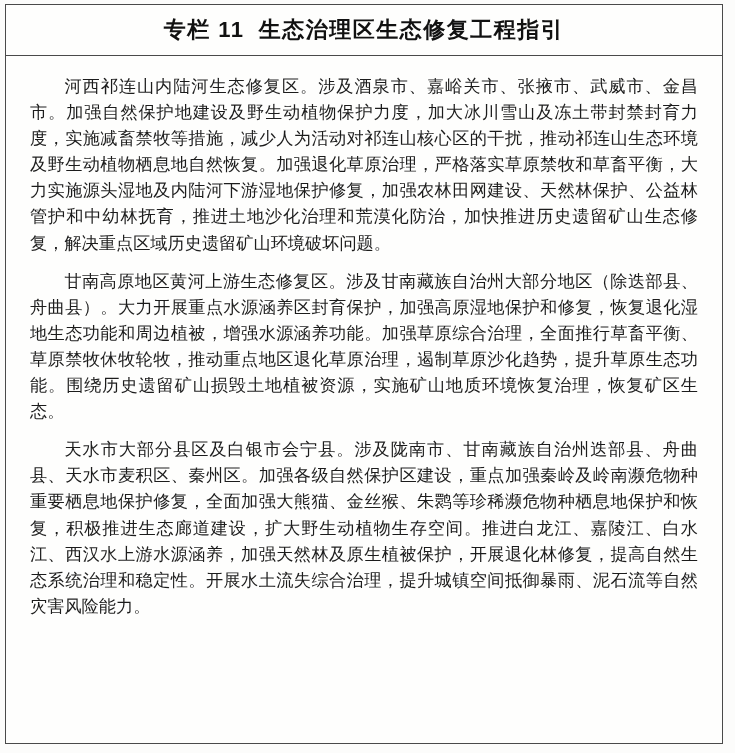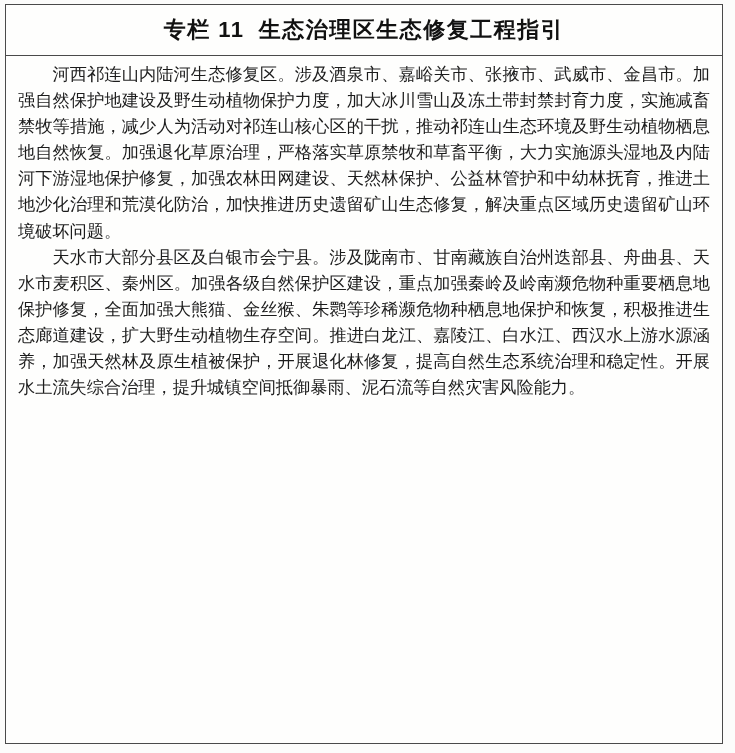--- a/index.html
+++ b/index.html
@@ -45,34 +45,35 @@
     margin-right: 0.65em;
   }
   .content {
     padding: 6px 12px 0 12px;
     font-size: 17.2px;
     line-height: 26.1px;
     text-align: justify;
     text-justify: inter-ideograph;
   }
   .content p {
-    margin: 0;
+    margin: 12px;
     padding: 0;
     text-indent: 2em;
   }
   .para-lead {
     font-weight: 400;
   }
 </style>
 </head>
 <body>
 
 <div class="panel">
   <div class="title-bar">
     <div class="title-text">
       <span class="title-label">专栏 11</span><span>生态治理区生态修复工程指引</span>
     </div>
   </div>
   <div class="content">
     <p><span class="para-lead">河西祁连山内陆河生态修复区。</span><span>涉及酒泉市、嘉峪关市、张掖市、武威市、金昌市。加强自然保护地建设及野生动植物保护力度，加大冰川雪山及冻土带封禁封育力度，实施减畜禁牧等措施，减少人为活动对祁连山核心区的干扰，推动祁连山生态环境及野生动植物栖息地自然恢复。加强退化草原治理，严格落实草原禁牧和草畜平衡，大力实施源头湿地及内陆河下游湿地保护修复，加强农林田网建设、天然林保护、公益林管护和中幼林抚育，推进土地沙化治理和荒漠化防治，加快推进历史遗留矿山生态修复，解决重点区域历史遗留矿山环境破坏问题。</span></p>
+    <p><span class="para-lead">甘南高原地区黄河上游生态修复区。</span><span>涉及甘南藏族自治州大部分地区（除迭部县、舟曲县）。大力开展重点水源涵养区封育保护，加强高原湿地保护和修复，恢复退化湿地生态功能和周边植被，增强水源涵养功能。加强草原综合治理，全面推行草畜平衡、草原禁牧休牧轮牧，推动重点地区退化草原治理，遏制草原沙化趋势，提升草原生态功能。围绕历史遗留矿山损毁土地植被资源，实施矿山地质环境恢复治理，恢复矿区生态。</span></p>
     <p><span class="para-lead">天水市大部分县区及白银市会宁县。</span><span>涉及陇南市、甘南藏族自治州迭部县、舟曲县、天水市麦积区、秦州区。加强各级自然保护区建设，重点加强秦岭及岭南濒危物种重要栖息地保护修复，全面加强大熊猫、金丝猴、朱鹮等珍稀濒危物种栖息地保护和恢复，积极推进生态廊道建设，扩大野生动植物生存空间。推进白龙江、嘉陵江、白水江、西汉水上游水源涵养，加强天然林及原生植被保护，开展退化林修复，提高自然生态系统治理和稳定性。开展水土流失综合治理，提升城镇空间抵御暴雨、泥石流等自然灾害风险能力。</span></p>
   </div>
 </div>
 
 </body></html>

